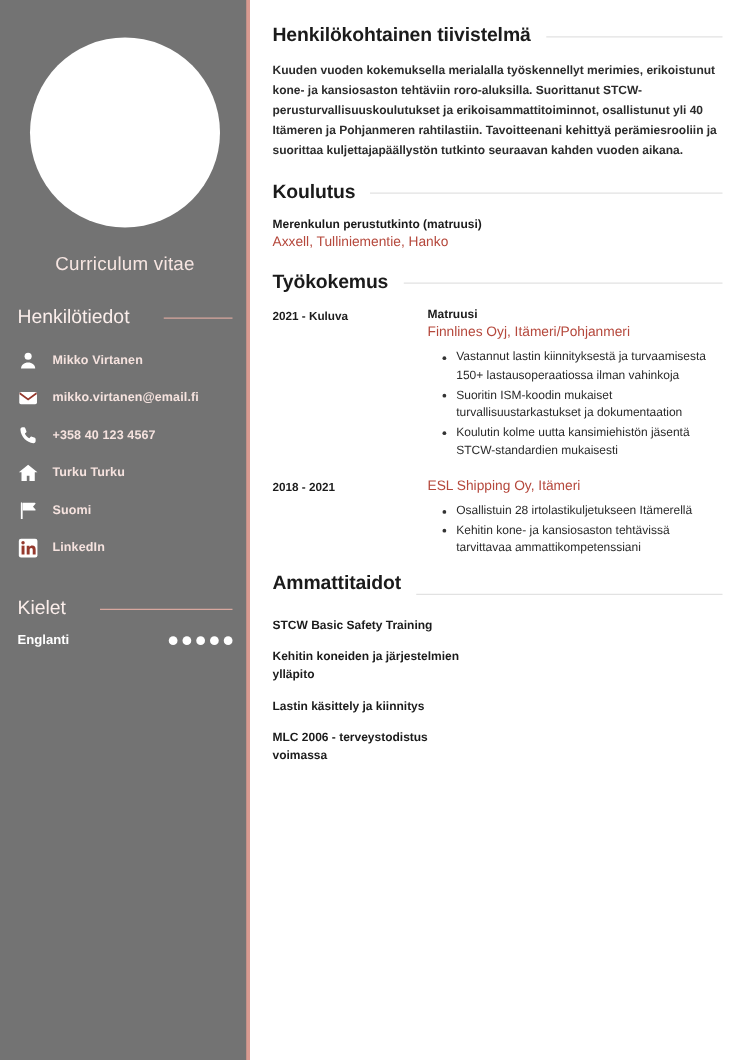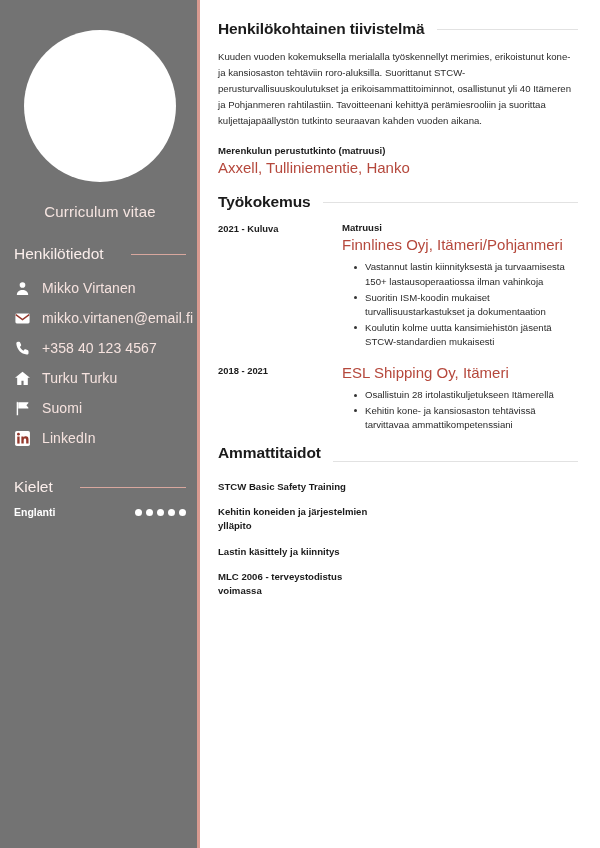--- a/index.html
+++ b/index.html
@@ -83,23 +83,24 @@
   .contact-row .ic {
     width: 17px;
     min-width: 17px;
     height: 17px;
     display: flex;
     align-items: center;
     justify-content: center;
   }
   .contact-row .ic svg { display: block; }
   .contact-row .lbl {
-    font-size: 14px;
+    font-size: 10px;
     color: #f6e3df;
     letter-spacing: .1px;
+    font-weight: bold;
   }
 
   .lang-row {
     display: flex;
     align-items: center;
     justify-content: space-between;
     margin-top: 7px;
   }
   .lang-row .lang-name {
     font-size: 10.5px;
@@ -139,20 +140,21 @@
     background: #e2e2e2;
   }
   .sec-head.tight { margin-bottom: 18px; align-items: flex-end; }
 
   .summary {
     font-size: 9.6px;
     line-height: 16.1px;
     color: #2c2c2c;
     margin-bottom: 16px;
     text-align: left;
+    font-weight: bold;
   }
 
   .entry {
     display: flex;
     margin-bottom: 4px;
   }
   .entry .when {
     width: 124px;
     min-width: 124px;
     font-size: 9.4px;
@@ -161,21 +163,21 @@
     padding-top: 1px;
   }
   .entry .what { flex: 1; }
   .entry .role {
     font-size: 9.6px;
     font-weight: bold;
     color: #1b1b1b;
     margin-bottom: 3px;
   }
   .entry .org {
-    font-size: 15px;
+    font-size: 11px;
     color: #b5483c;
   }
 
   .bullets {
     margin: 7px 0 0 0;
     padding-left: 136px;
     list-style: none;
   }
   .bullets li {
     position: relative;
@@ -309,20 +311,24 @@
   </aside>
 
   <main class="main">
 
     <div class="sec-head">
       <span class="txt">Henkilökohtainen tiivistelmä</span>
       <span class="rule"></span>
     </div>
     <div class="summary">Kuuden vuoden kokemuksella merialalla työskennellyt merimies, erikoistunut kone- ja kansiosaston tehtäviin roro-aluksilla. Suorittanut STCW-perusturvallisuuskoulutukset ja erikoisammattitoiminnot, osallistunut yli 40 Itämeren ja Pohjanmeren rahtilastiin. Tavoitteenani kehittyä perämiesrooliin ja suorittaa kuljettajapäällystön tutkinto seuraavan kahden vuoden aikana.</div>
 
+    <div class="sec-head">
+      <span class="txt">Koulutus</span>
+      <span class="rule"></span>
+    </div>
 
     <div class="entry">
       <div class="what">
         <div class="role">Merenkulun perustutkinto (matruusi)</div>
         <div class="org">Axxell, Tulliniementie, Hanko</div>
       </div>
     </div>
 
     <div class="block-gap"></div>
 

